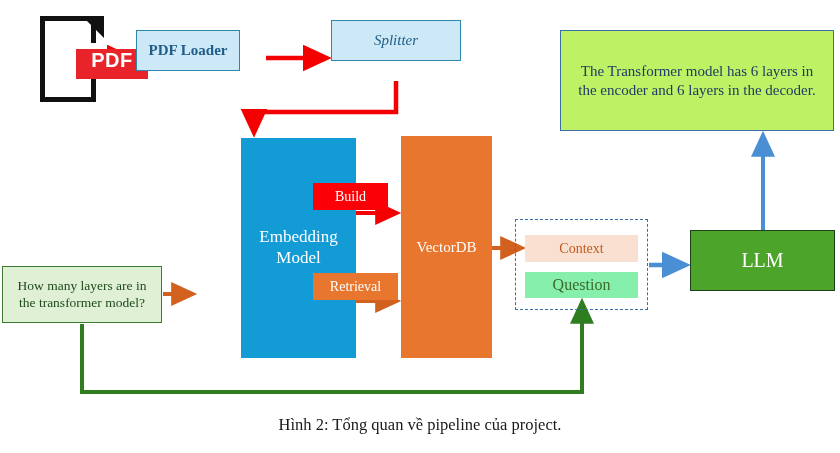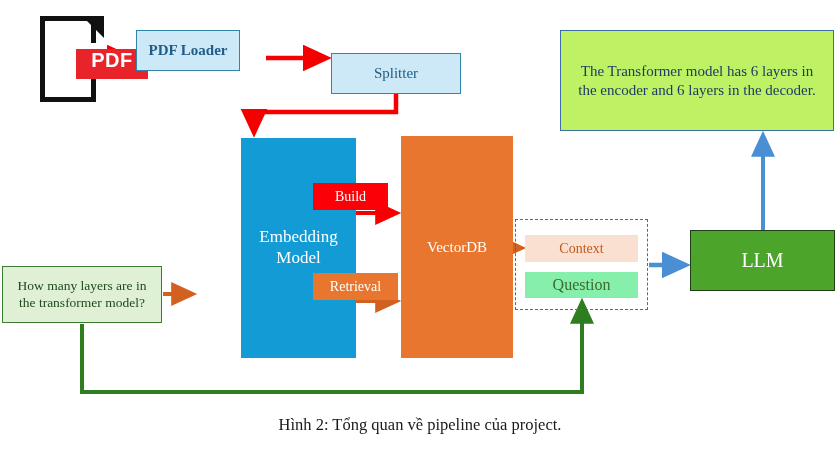--- a/index.html
+++ b/index.html
@@ -49,36 +49,36 @@
   #pdf-banner span {
     color: #ffffff; font-weight: bold; font-size: 20px; letter-spacing: 0.5px;
     font-family: "Liberation Sans", sans-serif;
   }
 
   
   .lightblue {
     background: #CDE8F6; border: 1.5px solid #2E87A8; color: #1F5C87; font-size: 15px;
   }
   #pdf-loader { left: 136px; top: 30px; width: 104px; height: 41px; font-weight: bold; }
-  #splitter   { left: 331px; top: 53px; width: 130px; height: 41px; }
+  #splitter   { left: 331px; top: 20px; width: 130px; height: 41px; font-style: italic; }
 
   
   #answer-box {
     left: 560px; top: 30px; width: 274px; height: 101px;
     background: #bef264; border: 1.7px solid #3C6FA4; color: #1F3B63;
     font-size: 15px; padding: 4px 10px;
   }
 
   
   #embedding-model {
     left: 197px; top: 138px; width: 115px; height: 220px;
     background: #129BD4; color: #ffffff; font-size: 17px; margin-left: 44px;
   }
   #vectordb {
-    left: 401px; top: 136px; width: 112px; height: 222px;
+    left: 401px; top: 136px; width: 91px; height: 222px;
     background: #E8762E; color: #ffffff; font-size: 15px;
   }
   #llm {
     left: 690px; top: 230px; width: 145px; height: 61px;
     background: #4CA52A; border: 1.6px solid #20401A; color: #ffffff; font-size: 20px;
   }
 
   
   #question-box {
     left: 2px; top: 266px; width: 160px; height: 57px;

